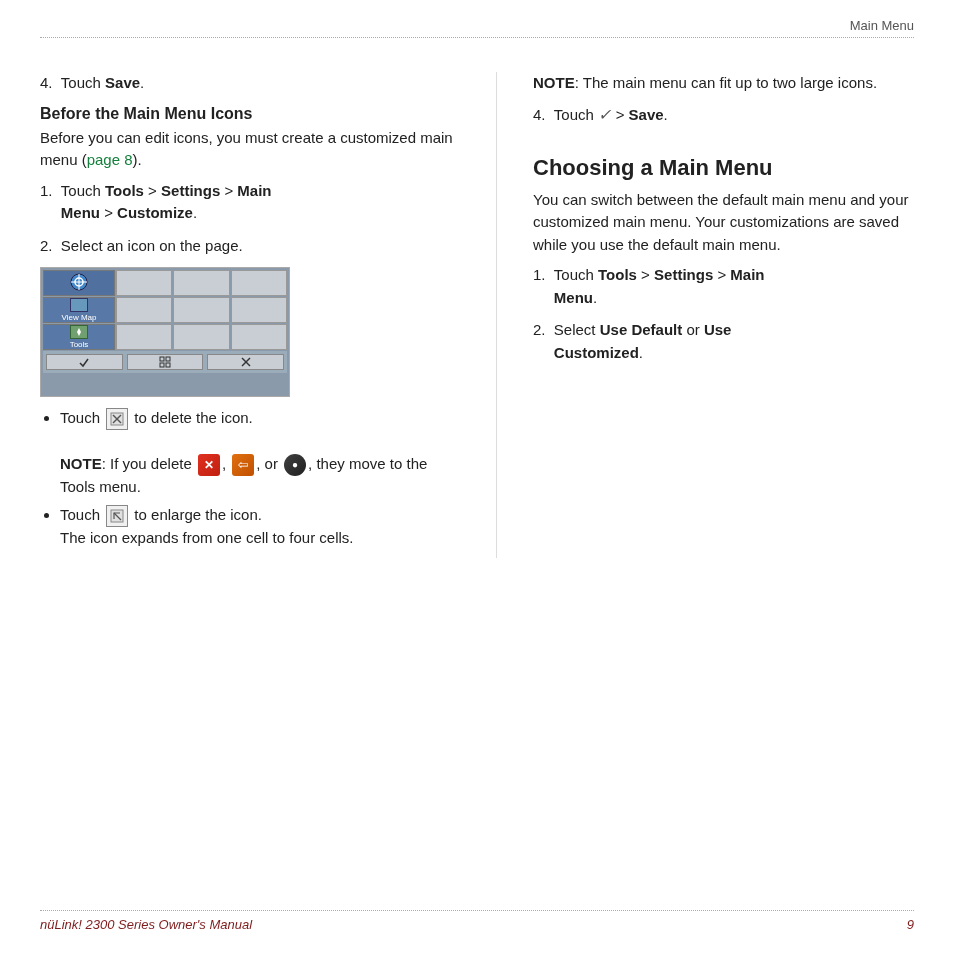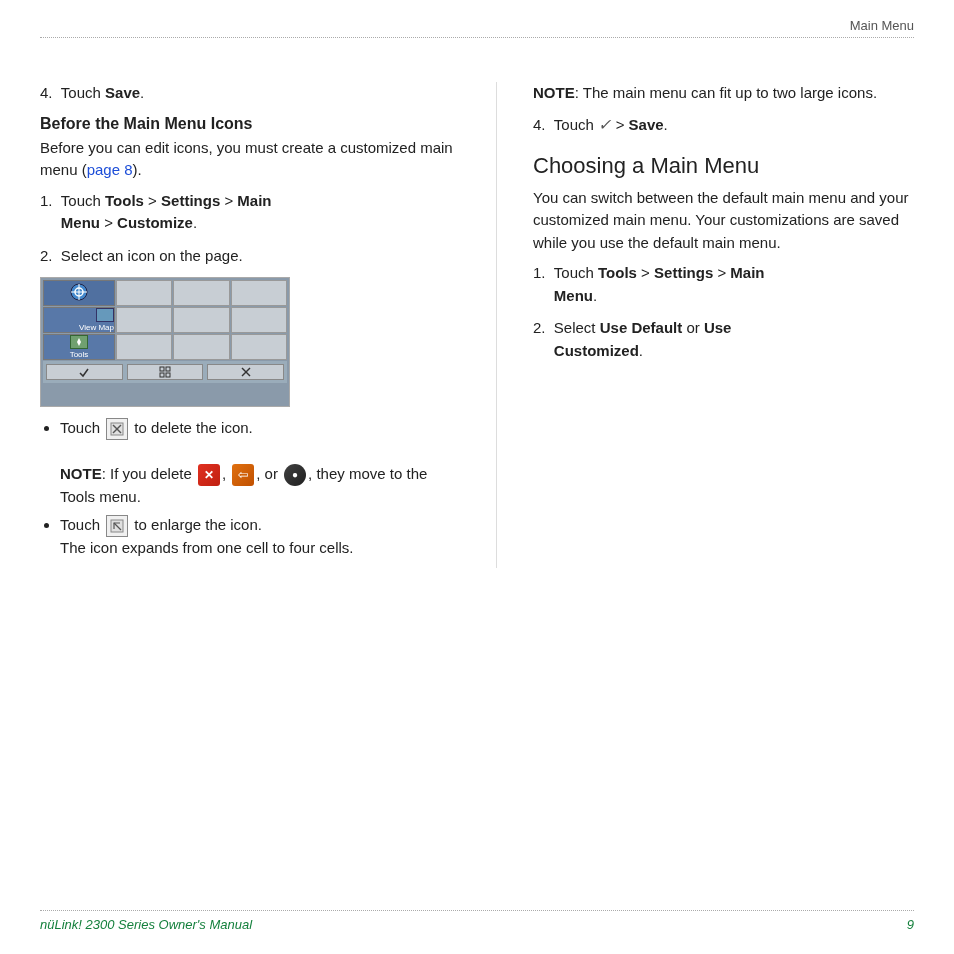--- a/index.html
+++ b/index.html
@@ -9,21 +9,21 @@
       background: #ffffff;
       font-family: Arial, Helvetica, sans-serif;
       font-size: 15px;
       color: #222;
       overflow: hidden;
     }
     .page {
       width: 954px;
       height: 954px;
       position: relative;
-      padding: 40px 40px 30px 40px;
+      padding: 30px 40px 30px 40px;
     }
     
     .header-bar {
       position: absolute;
       top: 18px;
       right: 40px;
       font-size: 13px;
       color: #555;
       border-bottom: 1px dotted #aaa;
       width: calc(100% - 80px);
@@ -42,27 +42,27 @@
       margin-bottom: 10px;
       line-height: 1.5;
     }
     
     .section-heading {
       font-weight: bold;
       font-size: 16px;
       margin-bottom: 4px;
     }
     .section-heading-large {
-      font-weight: normal;
+      font-weight: bold;
       font-size: 22px;
       margin-bottom: 8px;
-      margin-top: 16px;
+      margin-top: 28px;
     }
     p { line-height: 1.5; margin-bottom: 8px; }
-    .link-text { color: #1d4ed8; text-decoration: none; }
+    .link-text { color: #15803d; text-decoration: none; }
     .bold { font-weight: bold; }
     ul {
       margin-left: 20px;
       margin-bottom: 8px;
     }
     ul li {
       margin-bottom: 6px;
       line-height: 1.5;
     }
     
@@ -151,21 +151,21 @@
     }
     .footer {
       position: absolute;
       bottom: 22px;
       left: 40px;
       right: 40px;
       display: flex;
       justify-content: space-between;
       font-style: italic;
       font-size: 13px;
-      color: #15803d;
+      color: #7f1d1d;
       border-top: 1px dotted #aaa;
       padding-top: 6px;
     }
     .columns-wrapper {
       display: flex;
       gap: 16px;
       margin-top: 42px;
     }
     .col-divider {
       width: 1px;
@@ -212,21 +212,21 @@
                 <circle cx="11" cy="10" r="8" fill="#4488cc" stroke="#224"></circle>
                 <circle cx="11" cy="10" r="4" fill="none" stroke="#fff" stroke-width="1.5"></circle>
                 <line x1="11" y1="2" x2="11" y2="18" stroke="#fff" stroke-width="1"></line>
                 <line x1="3" y1="10" x2="19" y2="10" stroke="#fff" stroke-width="1"></line>
               </svg>
           </div>
           <div style="background:#c8ced4;border:1px solid #999;"></div>
           <div style="background:#c8ced4;border:1px solid #999;"></div>
           <div style="background:#c8ced4;border:1px solid #999;"></div>
 
-          <div style="background:#5878a8;display:flex;flex-direction:column;align-items:flex-end;justify-content:center;border:1px solid #777;font-size:8px;color:white;">
+          <div style="background:#5878a8;display:flex;flex-direction:column;align-items:center;justify-content:center;border:1px solid #777;font-size:8px;color:white;">
             <div style="width:18px;height:14px;background:#6699bb;border:1px solid #336;margin-bottom:1px;"></div>
             <span>View Map</span>
           </div>
           <div style="background:#c8ced4;border:1px solid #999;"></div>
           <div style="background:#c8ced4;border:1px solid #999;"></div>
           <div style="background:#c8ced4;border:1px solid #999;"></div>
 
           <div style="background:#5878a8;display:flex;flex-direction:column;align-items:center;justify-content:center;border:1px solid #777;font-size:8px;color:white;">
             <div style="width:18px;height:14px;background:#70a070;border:1px solid #363;margin-bottom:1px;display:flex;align-items:center;justify-content:center;">
               <svg width="12" height="12">

